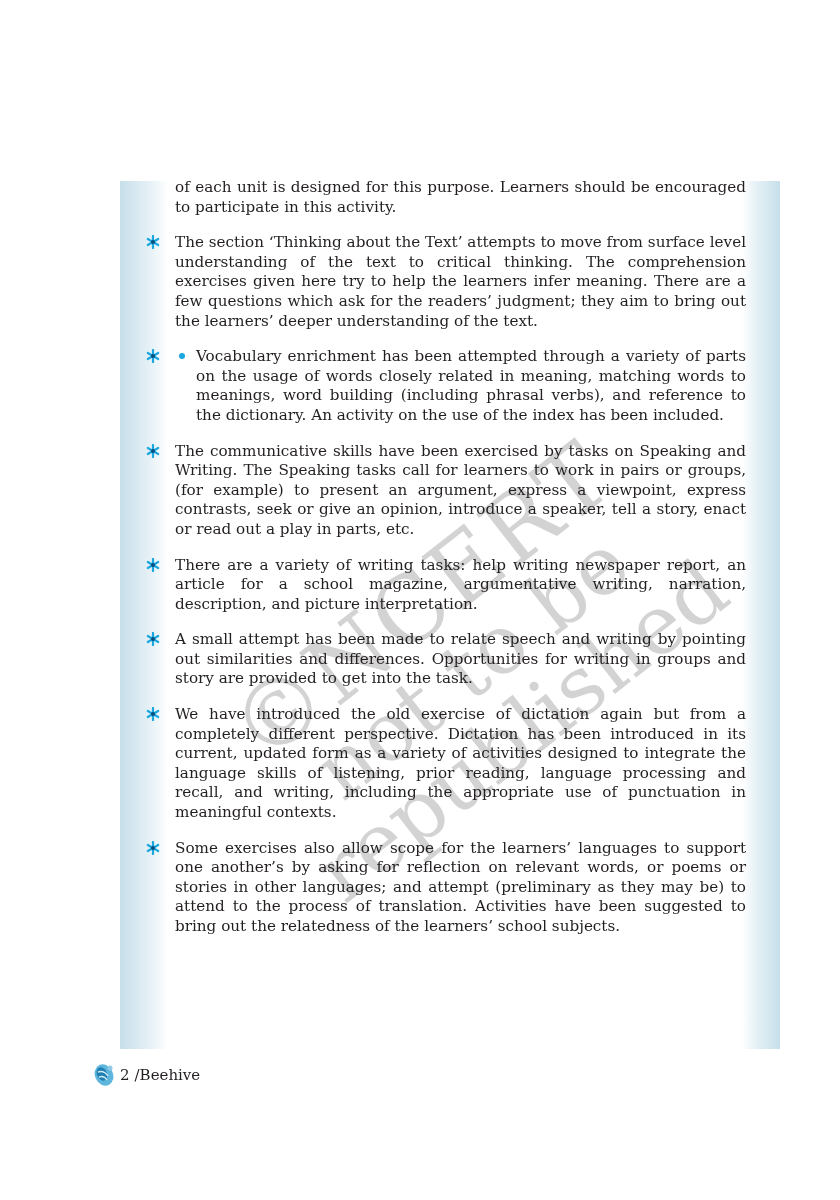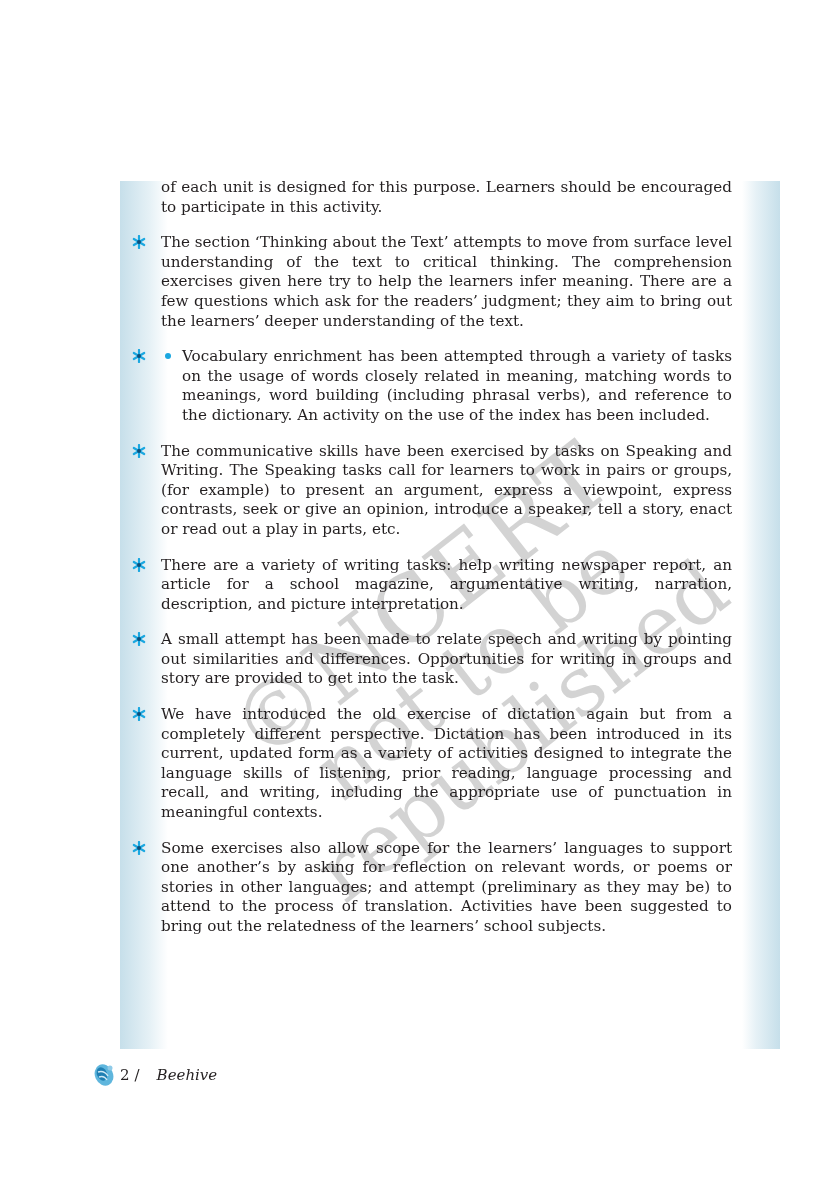--- a/index.html
+++ b/index.html
@@ -5,41 +5,41 @@
     html, body { margin: 0; padding: 0; }
     body {
       width: 840px; height: 1200px; background: #ffffff; position: relative; overflow: hidden;
       font-family: "DejaVu Serif", "Liberation Serif", serif; color: #231f20;
     }
     .panel {
       position: absolute; left: 120px; top: 181px; width: 660px; height: 868px;
       background: linear-gradient(to right, #c6dfea 0px, #e6f1f6 30px, #ffffff 48px, #ffffff 622px, #e6f1f6 636px, #c6dfea 660px);
     }
     .content {
-      position: absolute; left: 132px; top: 178px; width: 600px;
+      position: absolute; left: 146px; top: 178px; width: 600px;
       font-size: 15.2px; line-height: 19.6px;
     }
     .para { margin: 0 0 9px 0; text-align: justify; }
     .item { position: relative; padding-left: 29px; margin: 16px 0 9px 0; text-align: justify; }
     .item .star {
       position: absolute; left: 0; top: 2px; width: 14px; height: 14px;
     }
     .item .text { display: block; }
     .sublist { margin: 6px 0 0 0; padding: 0; }
     .subitem { position: relative; padding-left: 21px; margin: 0 0 7px 0; text-align: justify; }
     .subitem .dot {
       position: absolute; left: 4px; top: 6px; width: 6px; height: 6px; border-radius: 50%; background: #1aa7e0;
     }
     .footer {
       position: absolute; left: 92px; top: 1062px; display: flex; align-items: center;
       font-size: 15px;
     }
     .footer .logo { width: 24px; height: 26px; margin-right: 4px; }
     .footer .num { margin-right: 5px; }
-    .footer .book { font-style: italic; margin-left: 17px; }
+    .footer .book { margin-left: 0; }
     .watermark {
       position: absolute; left: 80px; top: 540px; width: 780px;
       transform: rotate(-38deg); transform-origin: center;
       font-family: "DejaVu Serif", serif; color: rgba(120,120,120,0.33);
       text-align: center; pointer-events: none; line-height: 1;
     }
     .watermark .wm1 { font-size: 92px; display: block; letter-spacing: 2px; }
     .watermark .wm2 { font-size: 82px; display: block; margin-top: -6px; }
   </style>
 </head>
@@ -72,21 +72,21 @@
         <g stroke="#1aa7e0" stroke-width="2.2" stroke-linecap="round">
           <line x1="7" y1="1" x2="7" y2="13"></line>
           <line x1="1.8" y1="4" x2="12.2" y2="10"></line>
           <line x1="1.8" y1="10" x2="12.2" y2="4"></line>
         </g>
         <circle cx="7" cy="7" r="2" fill="#0b4f7a"></circle>
       </svg>
     <div class="sublist">
       <div class="subitem">
         <span class="dot"></span>
-        <span>Vocabulary enrichment has been attempted through a variety of tasks on the usage of words closely related in meaning, matching words to meanings, word building (including phrasal verbs), and reference to the dictionary. An activity on the use of the index has been included.</span>
+        <span>Vocabulary enrichment has been attempted through a variety of parts on the usage of words closely related in meaning, matching words to meanings, word building (including phrasal verbs), and reference to the dictionary. An activity on the use of the index has been included.</span>
       </div>
     </div>
   </div>
 
   <div class="item">
     <svg class="star" viewBox="0 0 14 14">
         <g stroke="#1aa7e0" stroke-width="2.2" stroke-linecap="round">
           <line x1="7" y1="1" x2="7" y2="13"></line>
           <line x1="1.8" y1="4" x2="12.2" y2="10"></line>
           <line x1="1.8" y1="10" x2="12.2" y2="4"></line>

